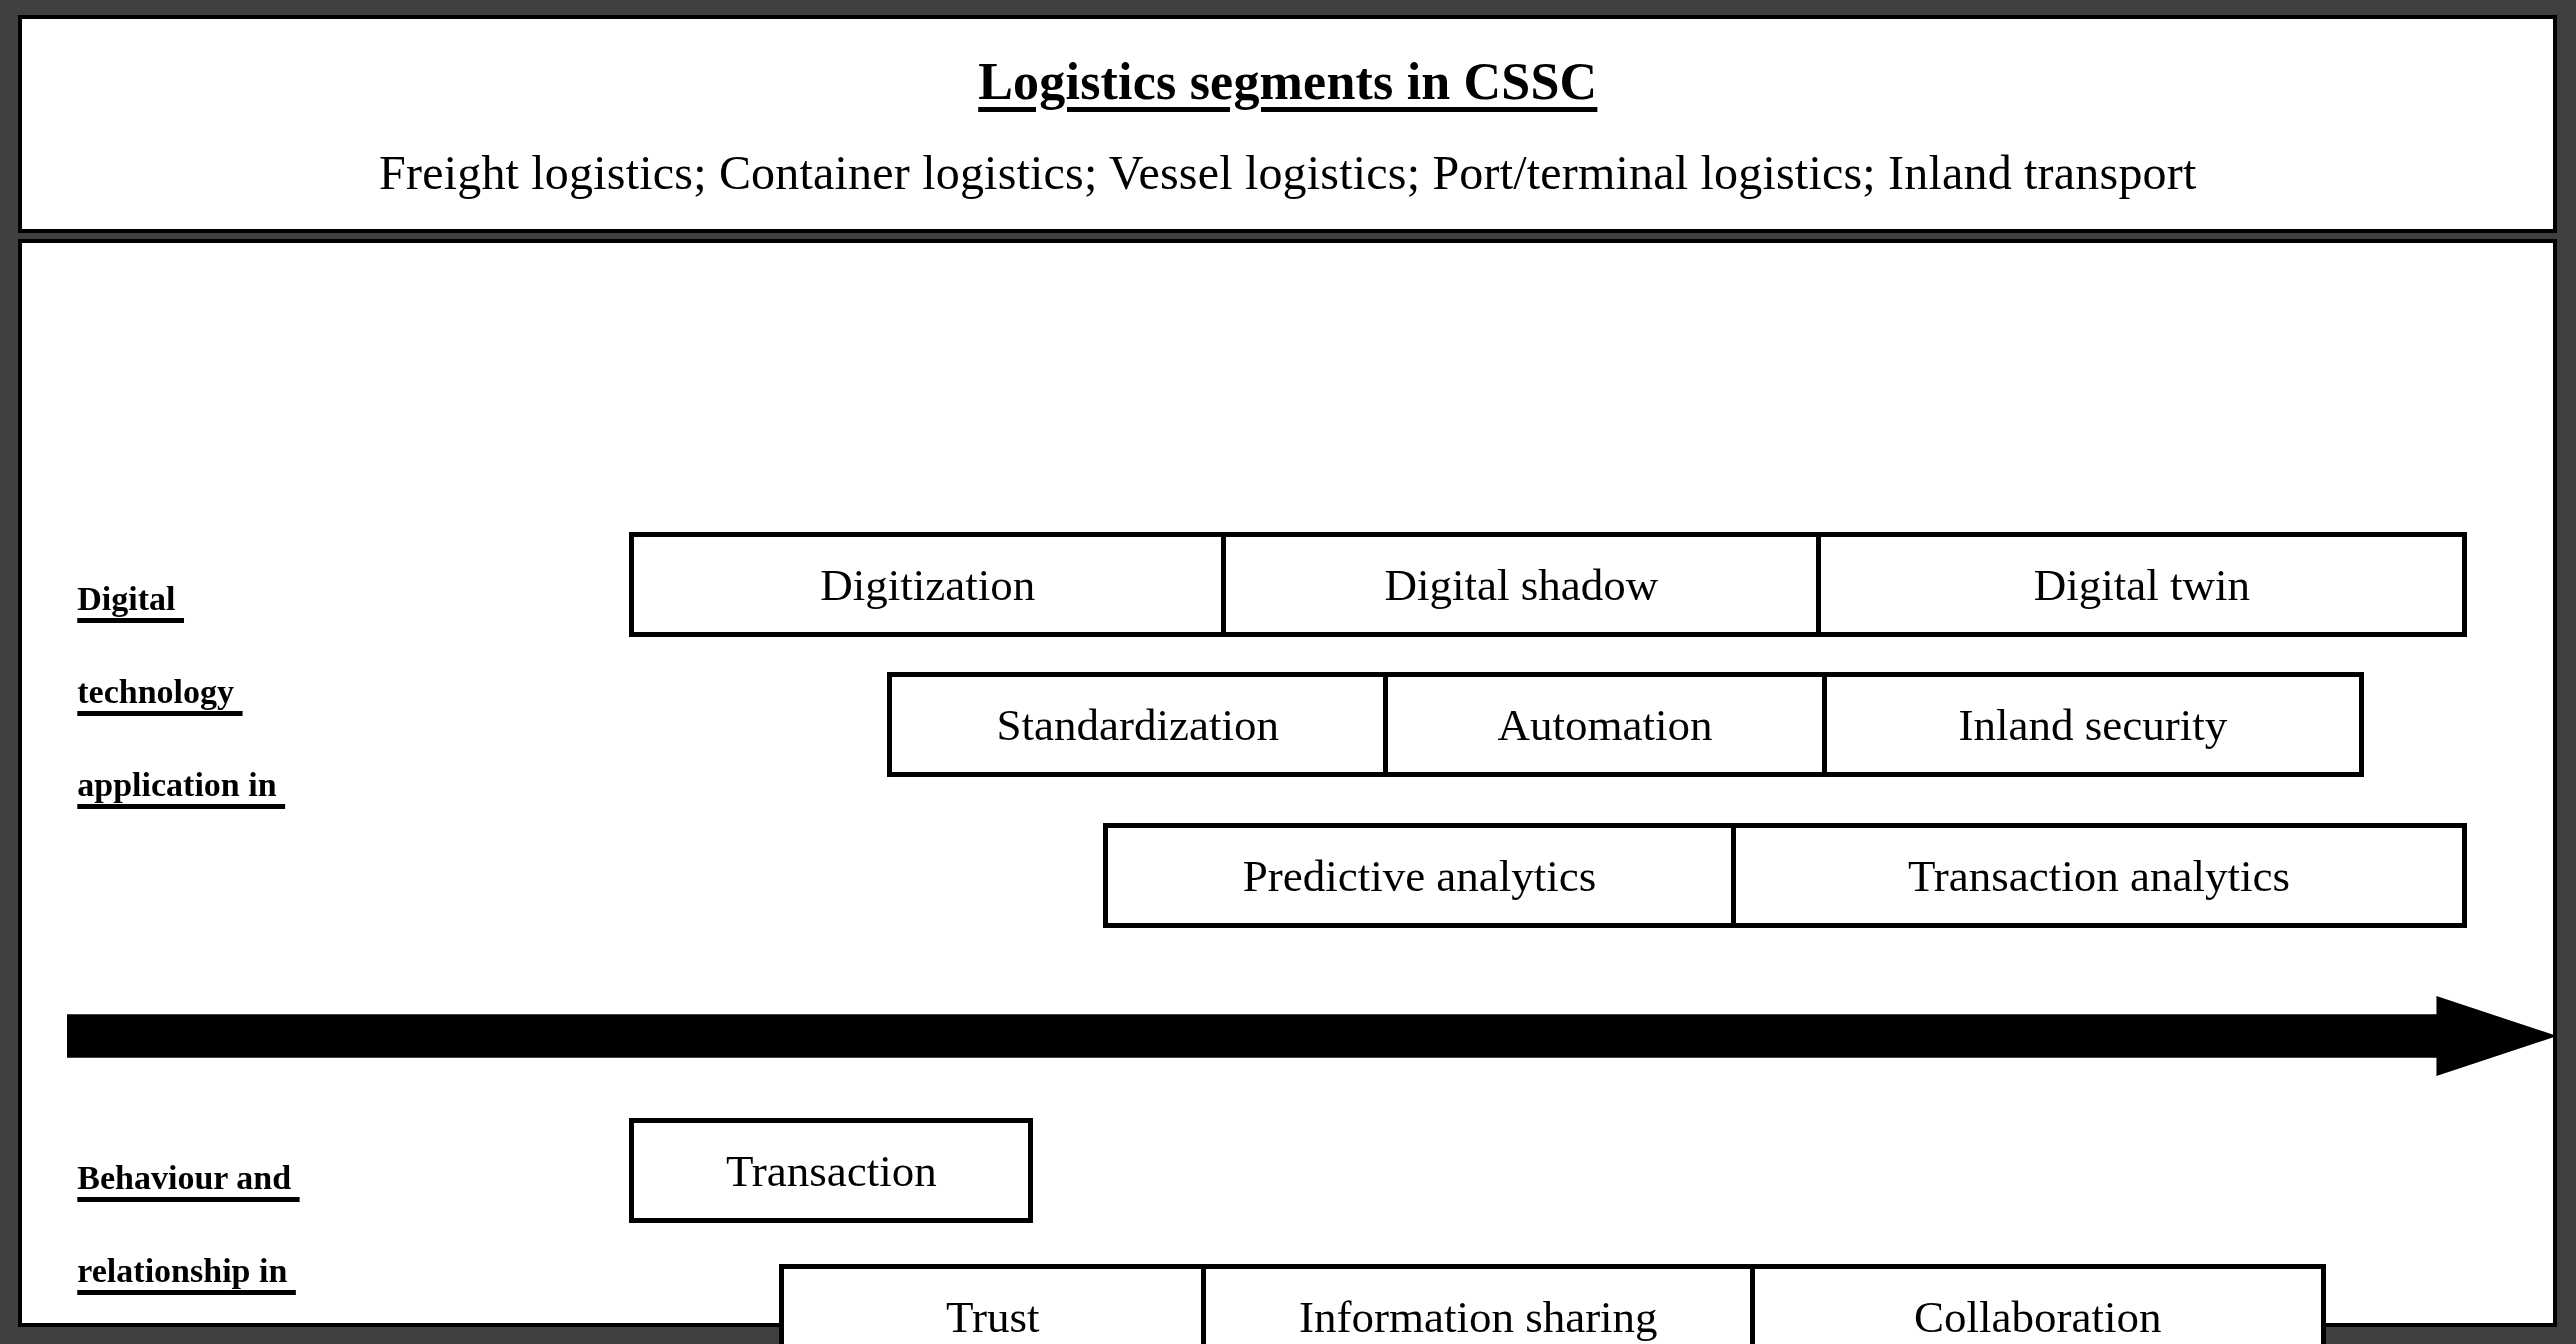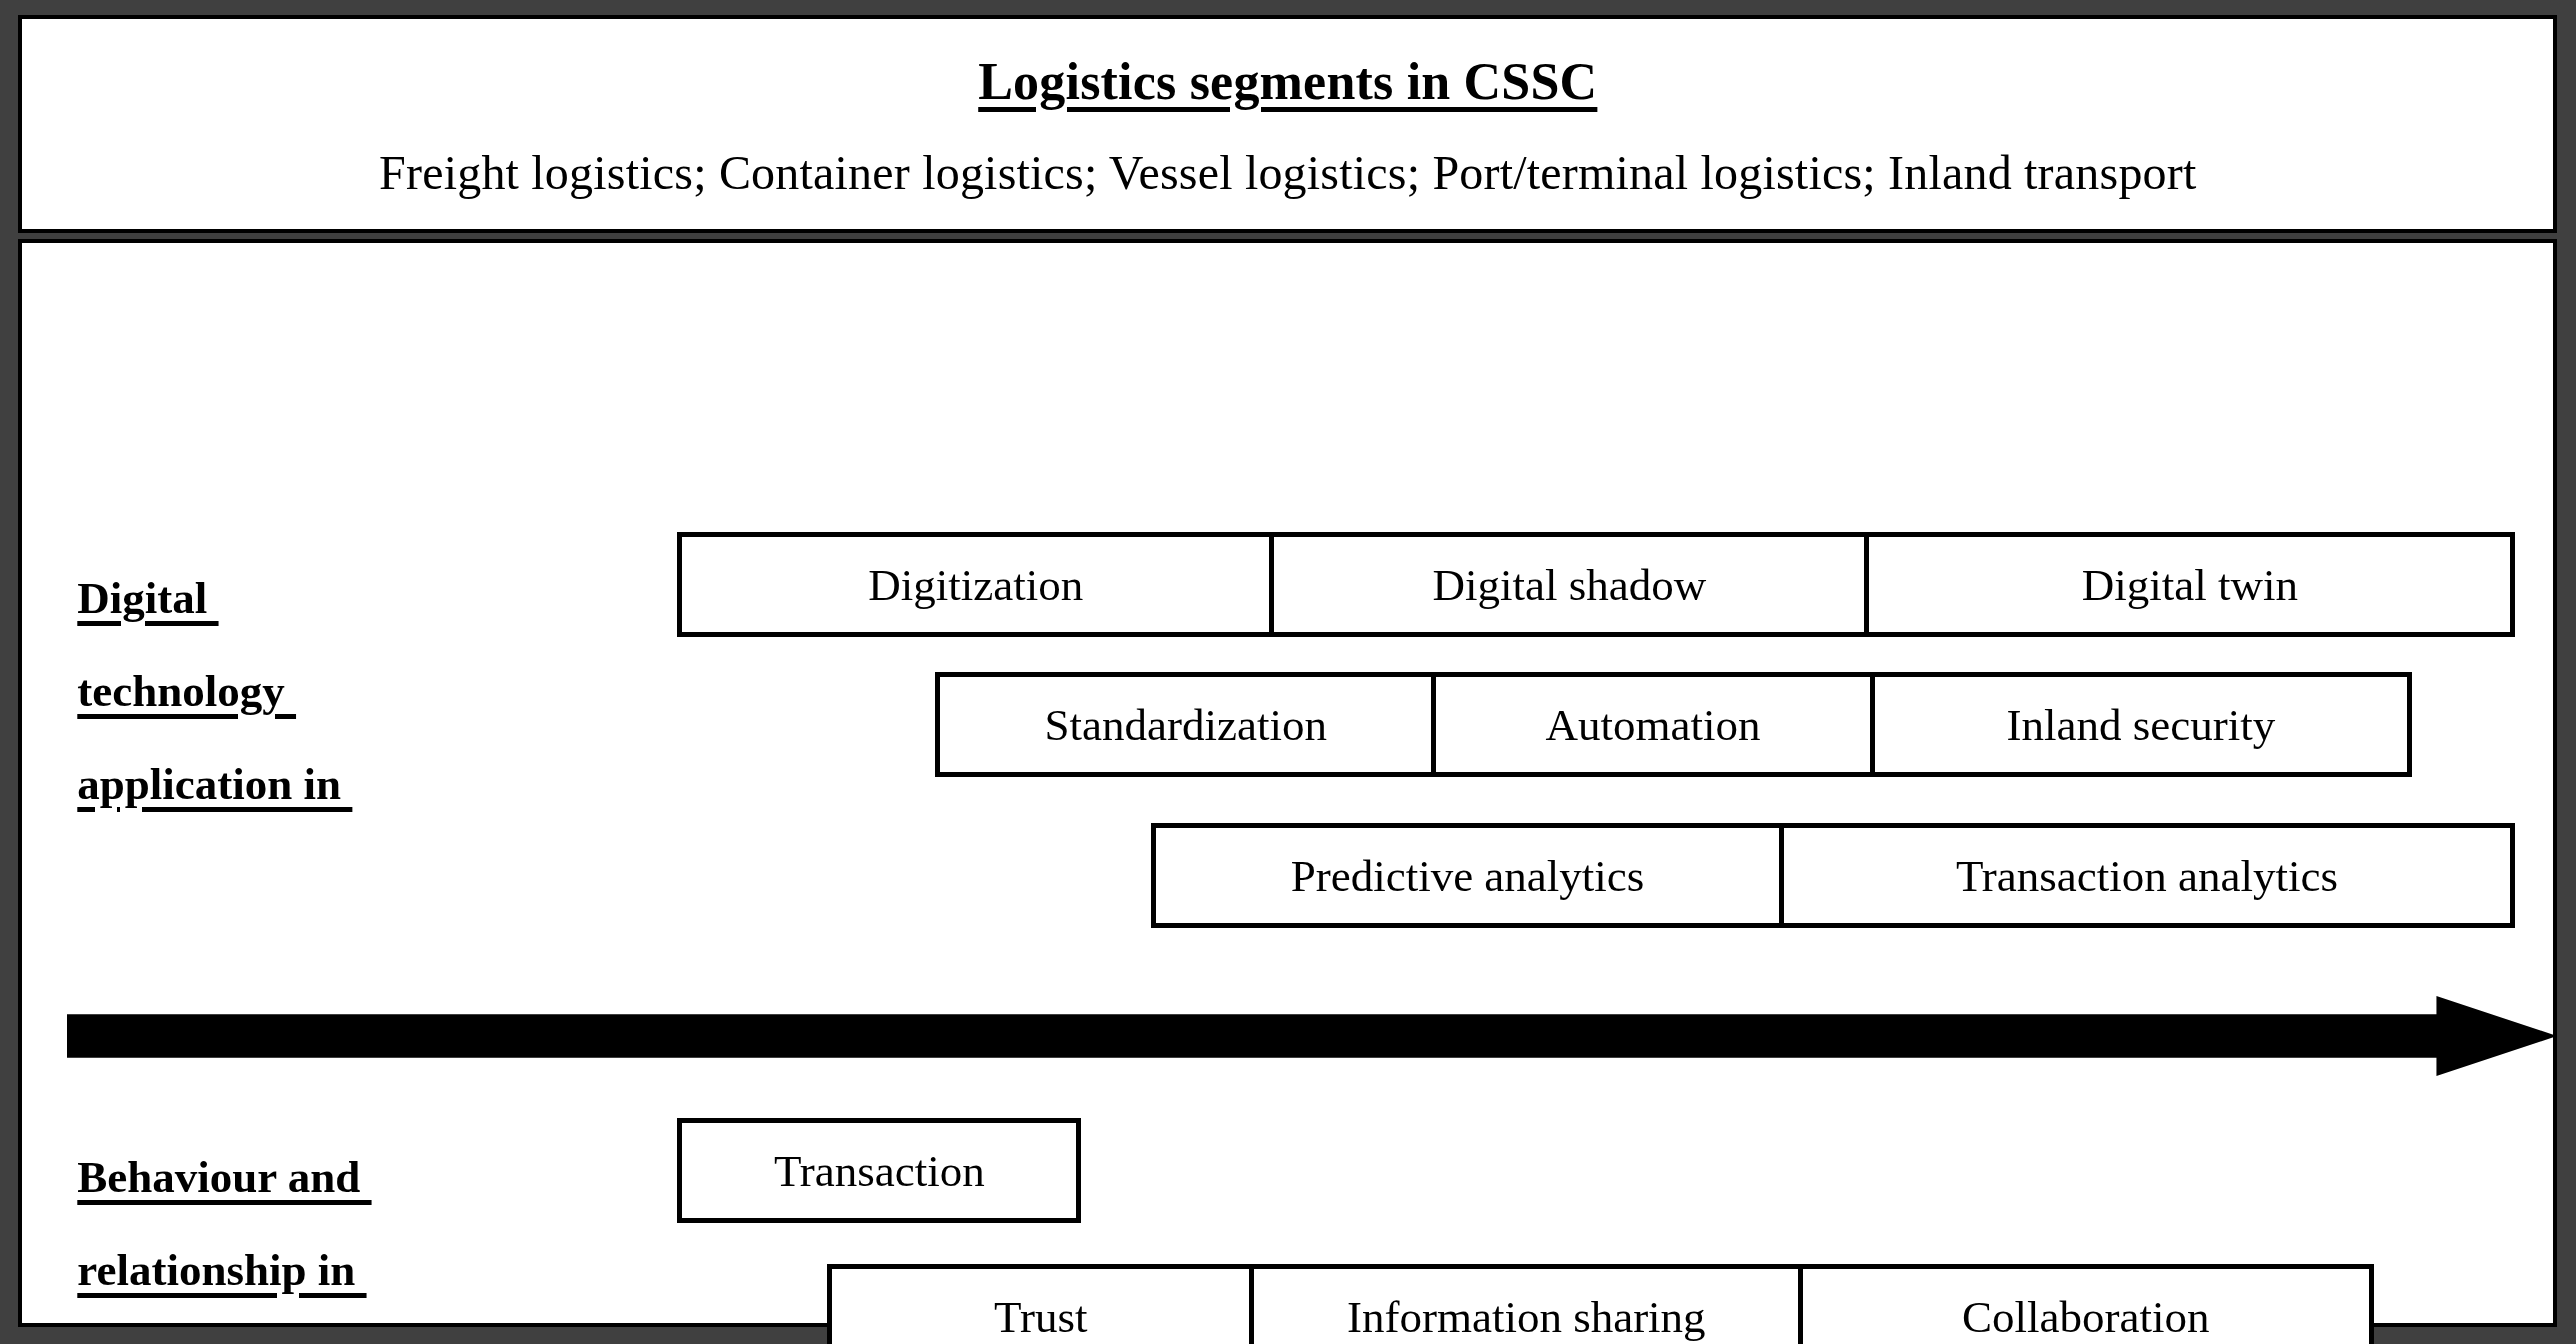--- a/index.html
+++ b/index.html
@@ -63,21 +63,21 @@
     font-size: 48px;
     font-weight: normal;
     letter-spacing: 0.2px;
   }
 
   
   .section-label {
     position: absolute;
     left: 55px;
     width: 532px;
-    font-size: 45px;
+    font-size: 34px;
     font-weight: bold;
     line-height: 93px;
   }
   .section-label .ln {
     display: inline-block;
     text-decoration: underline;
     text-underline-offset: 8.3px;
     text-decoration-thickness: 5px;
     white-space: pre;
   }
@@ -85,21 +85,20 @@
   #label-behaviour { top: 888px; }
 
   
   .bar-row {
     position: absolute;
     display: flex;
     box-sizing: border-box;
     border: 5px solid #000000;
     background: #ffffff;
     height: 105px;
-    margin-left: 48px;
   }
   .bar-cell {
     box-sizing: border-box;
     display: flex;
     align-items: center;
     justify-content: center;
     font-size: 45px;
     font-weight: normal;
     background: #ffffff;
     border-right: 5px solid #000000;

